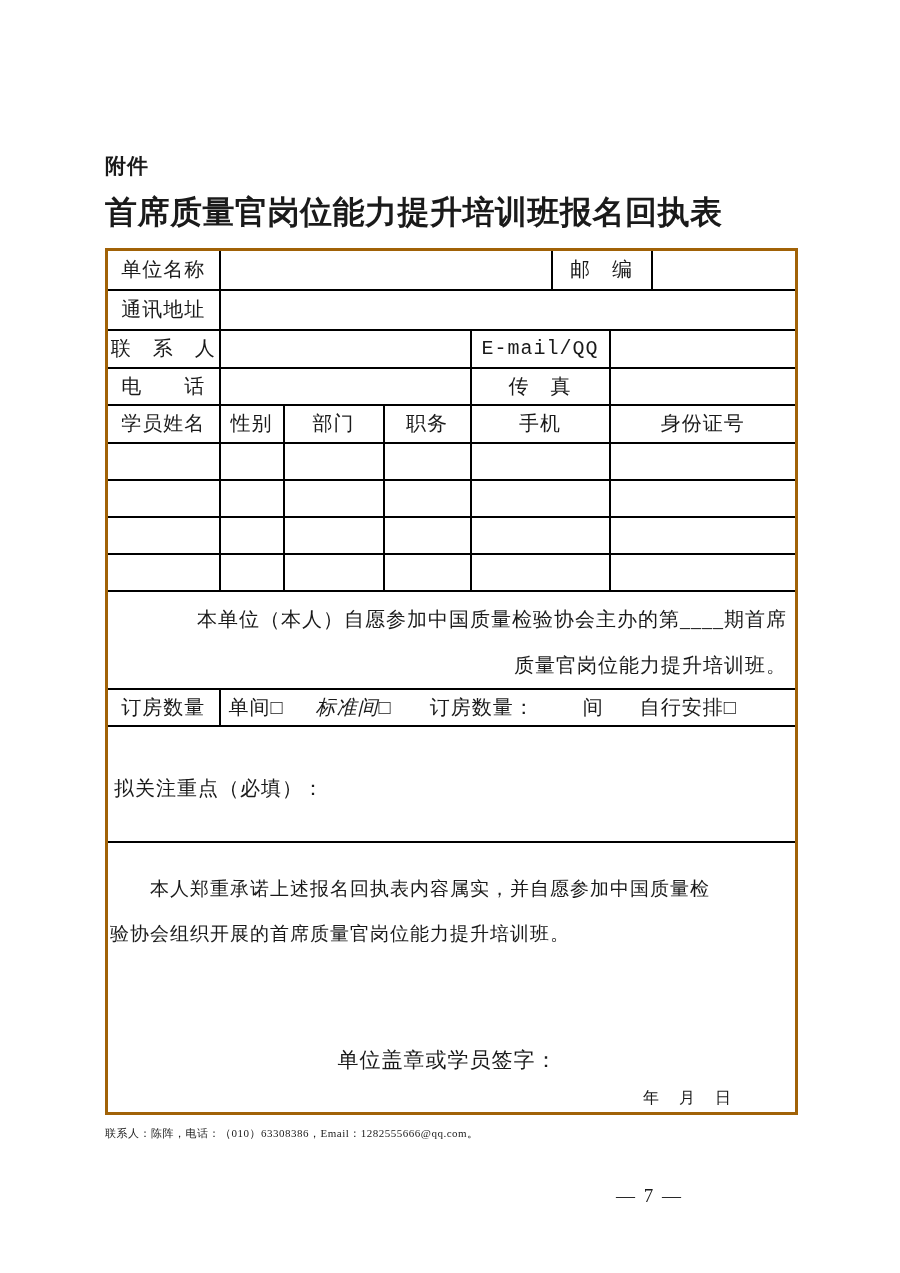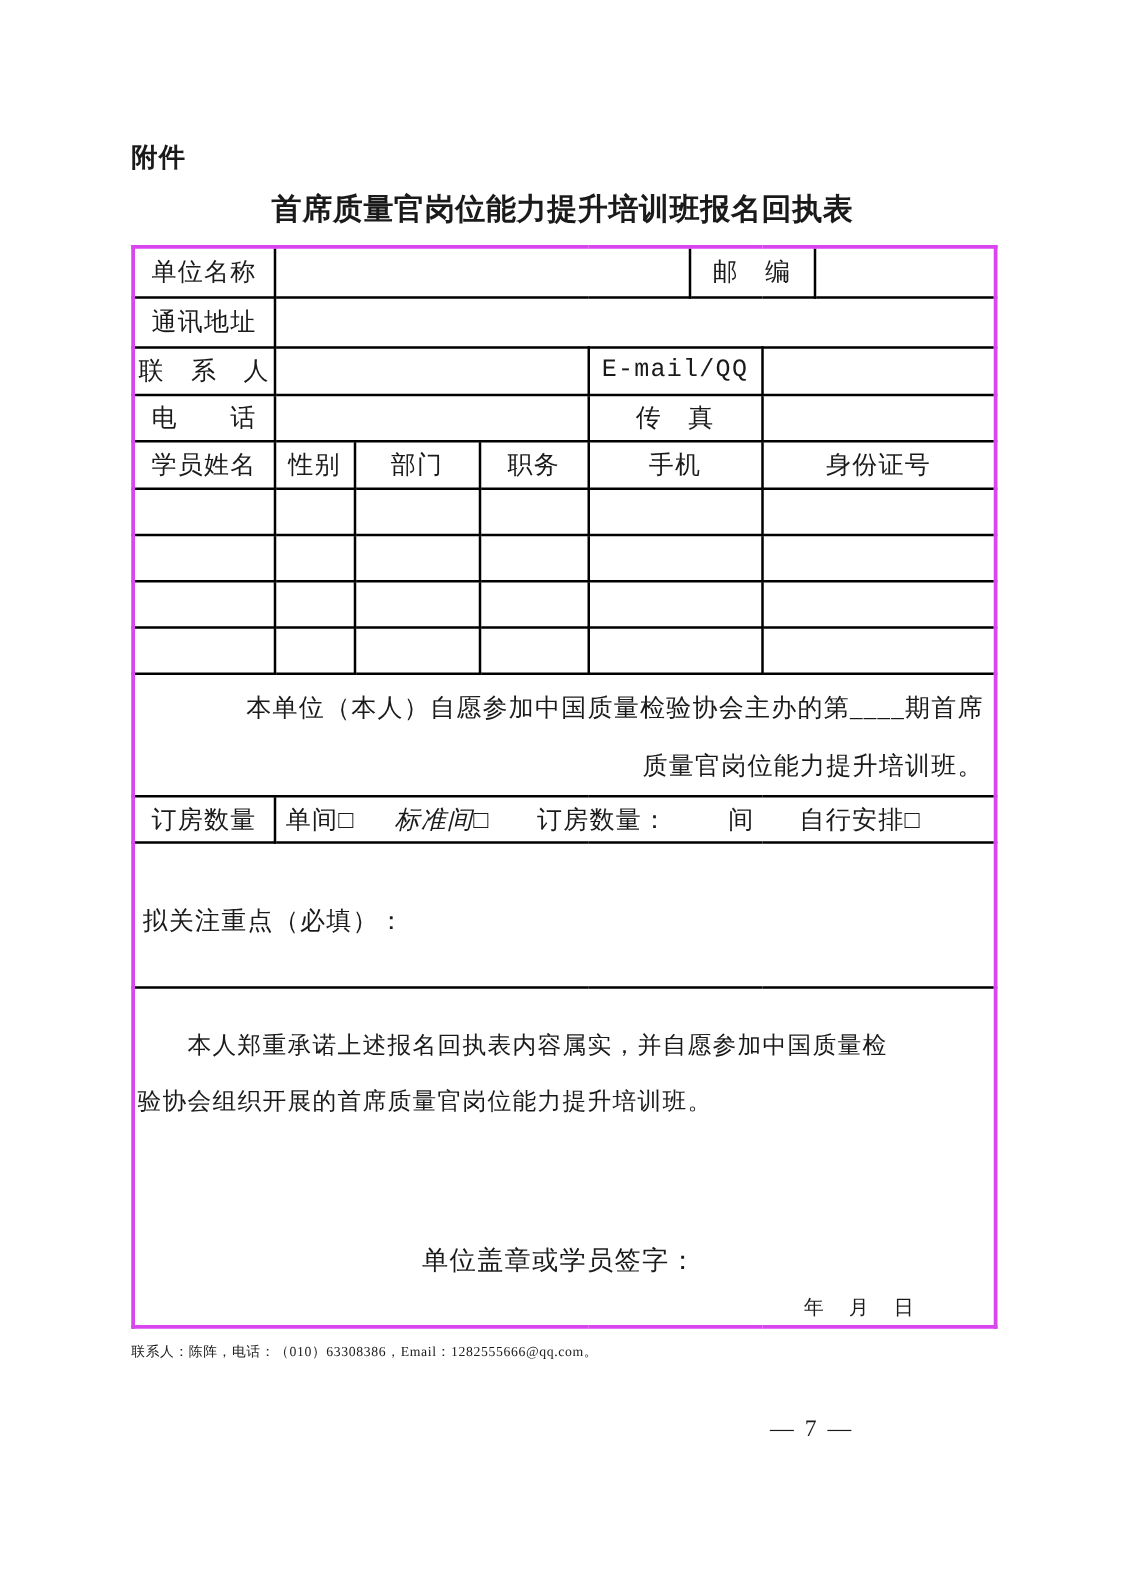--- a/index.html
+++ b/index.html
@@ -4,42 +4,42 @@
 <style>
   * { margin: 0; padding: 0; box-sizing: border-box; }
   html, body { background: #ffffff; }
   body {
     width: 900px; height: 1273px;
     font-family: "Liberation Serif", "DejaVu Serif", serif;
     color: #1a1a1a;
     position: relative;
     overflow: hidden;
   }
-  .page { padding: 112px 105px 0 105px; width: 900px; }
+  .page { padding: 112px 105px 0 105px; width: 900px; margin-top: 40px; }
 
   .attachment {
     font-size: 21px;
     font-weight: bold;
     letter-spacing: 1px;
   }
   .doc-title {
     margin-top: 11px;
-    text-align: center;
-    font-size: 24px;
+    text-align: left;
+    font-size: 32px;
     font-weight: bold;
     letter-spacing: 0.5px;
     white-space: nowrap;
   }
 
   table.form {
     margin-top: 13px;
     width: 690px;
     table-layout: fixed;
     border-collapse: collapse;
-    border: 3px solid #d946ef;
+    border: 3px solid #a16207;
   }
   table.form td {
     border: 2px solid #000;
     font-size: 20px;
     letter-spacing: 1px;
     vertical-align: middle;
     overflow: hidden;
   }
   td.lbl { text-align: center; }
   td.blank { background: #fff; }

